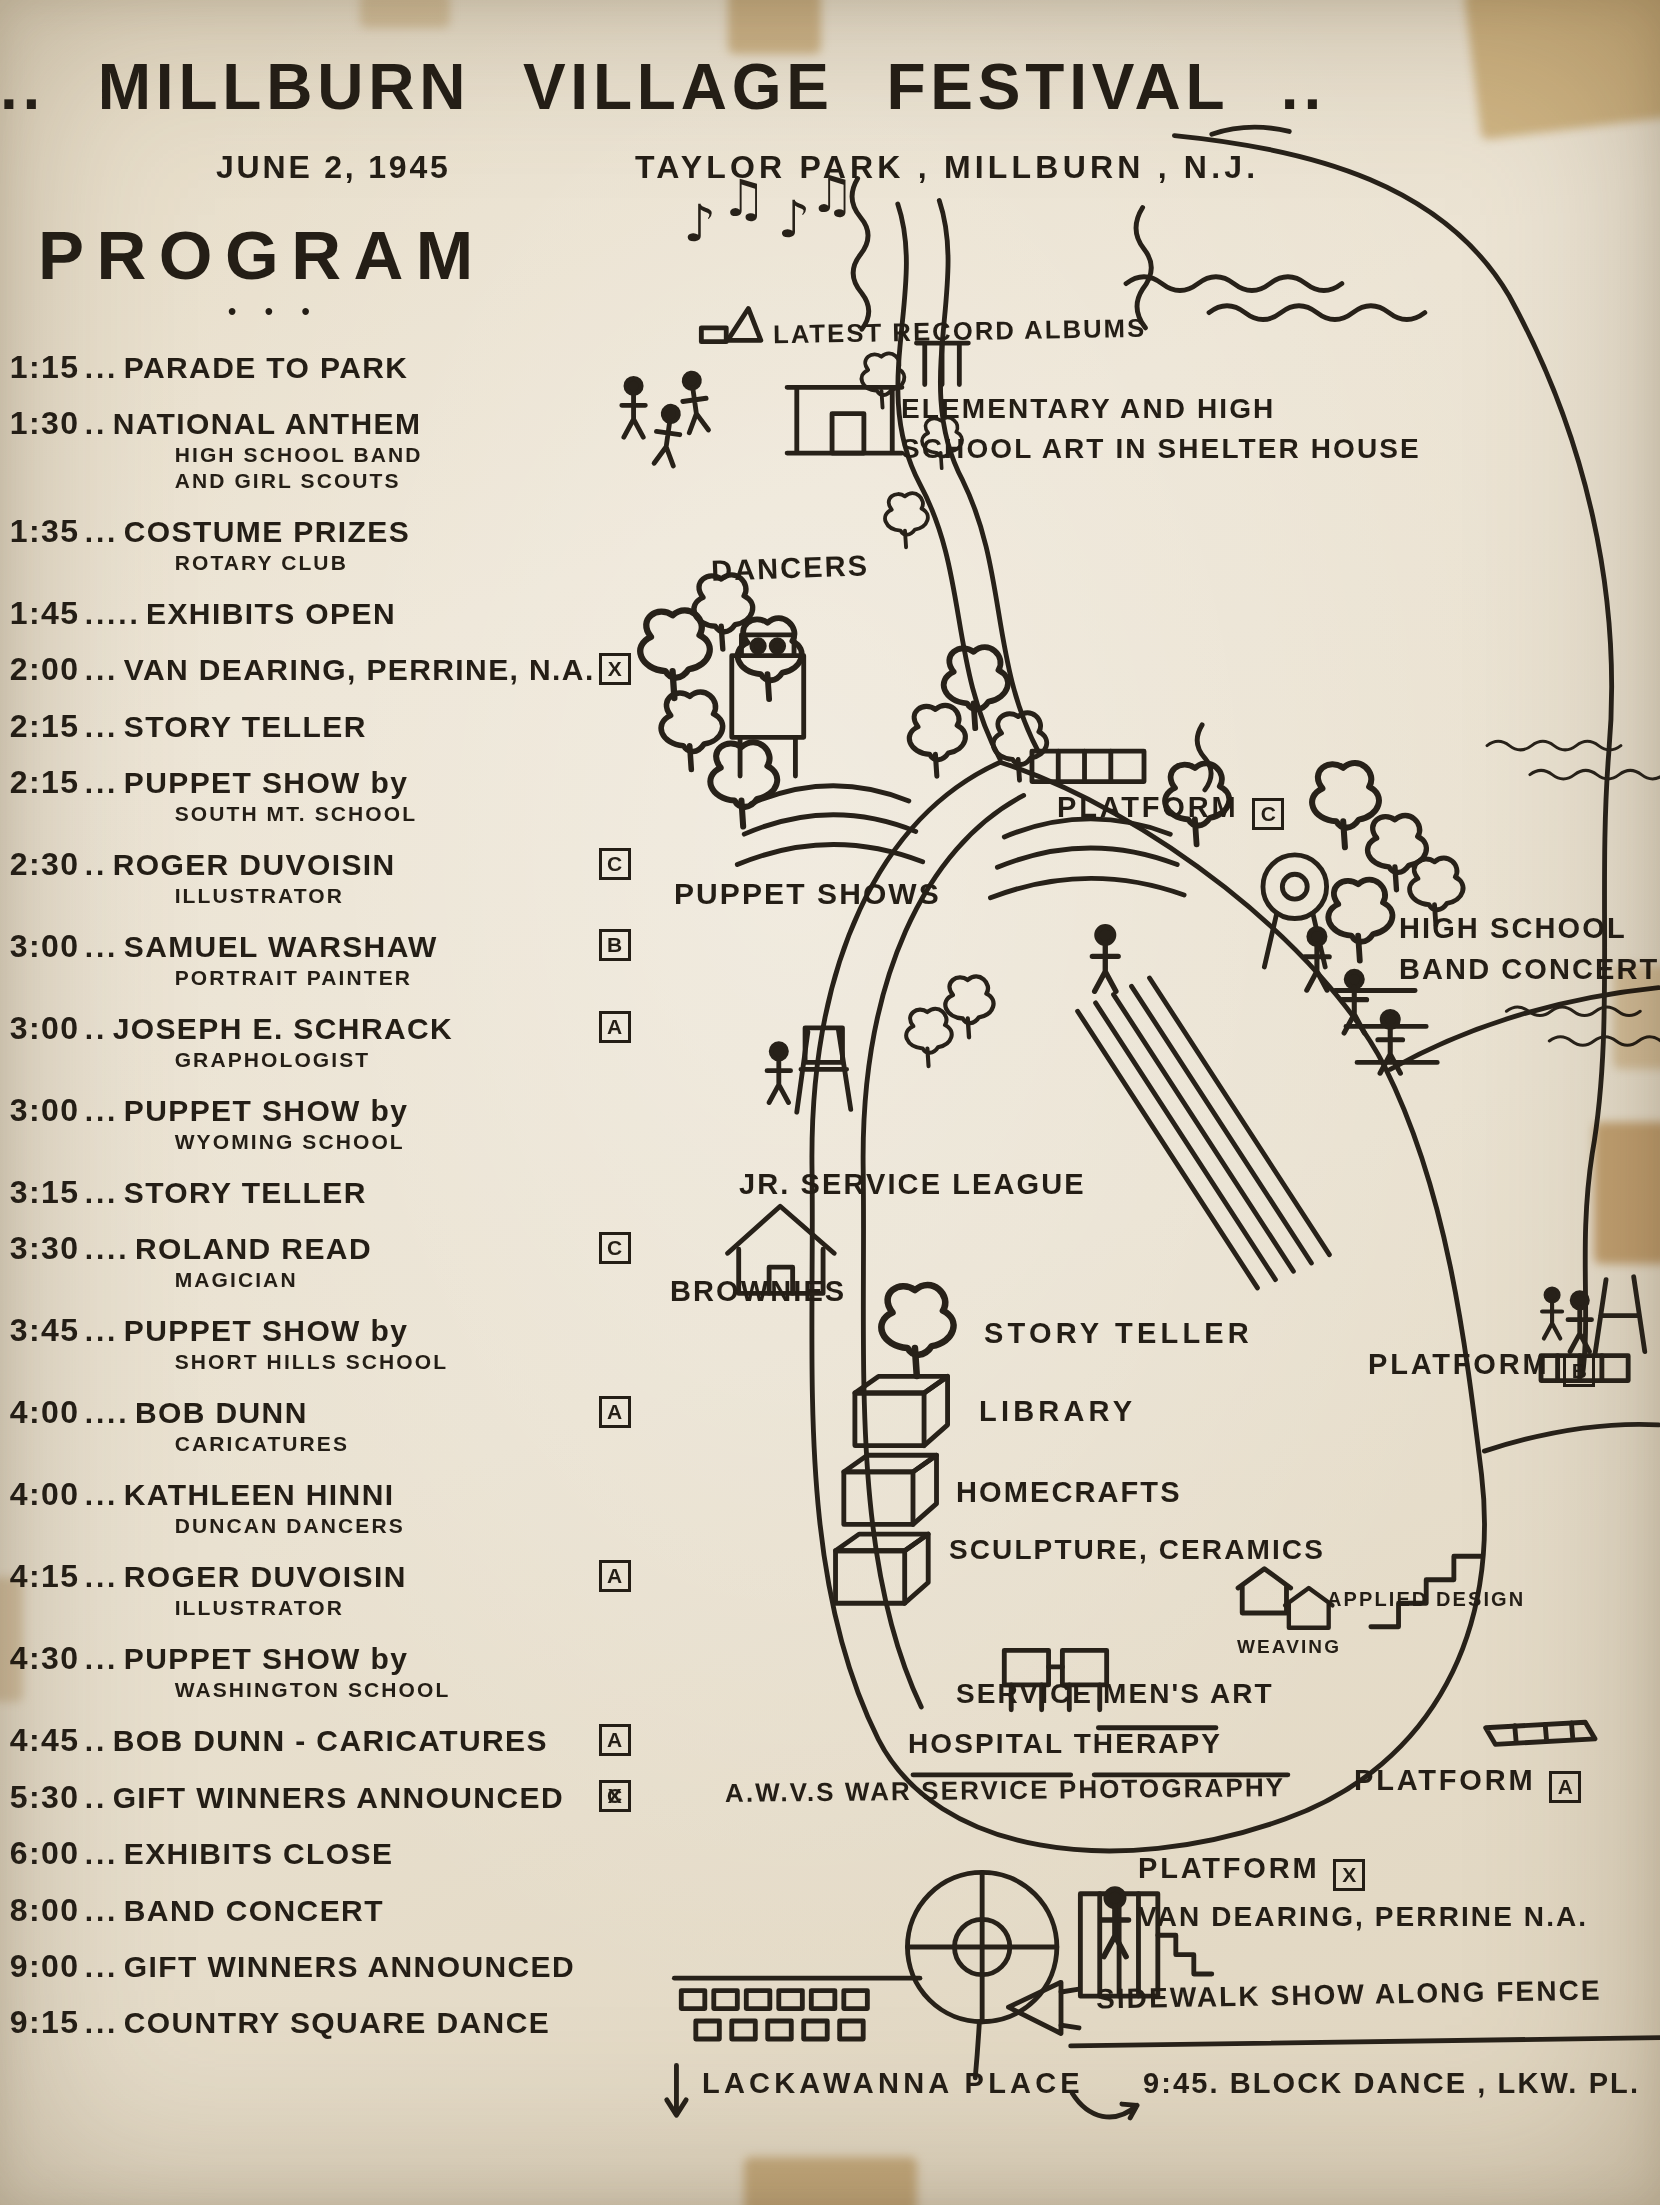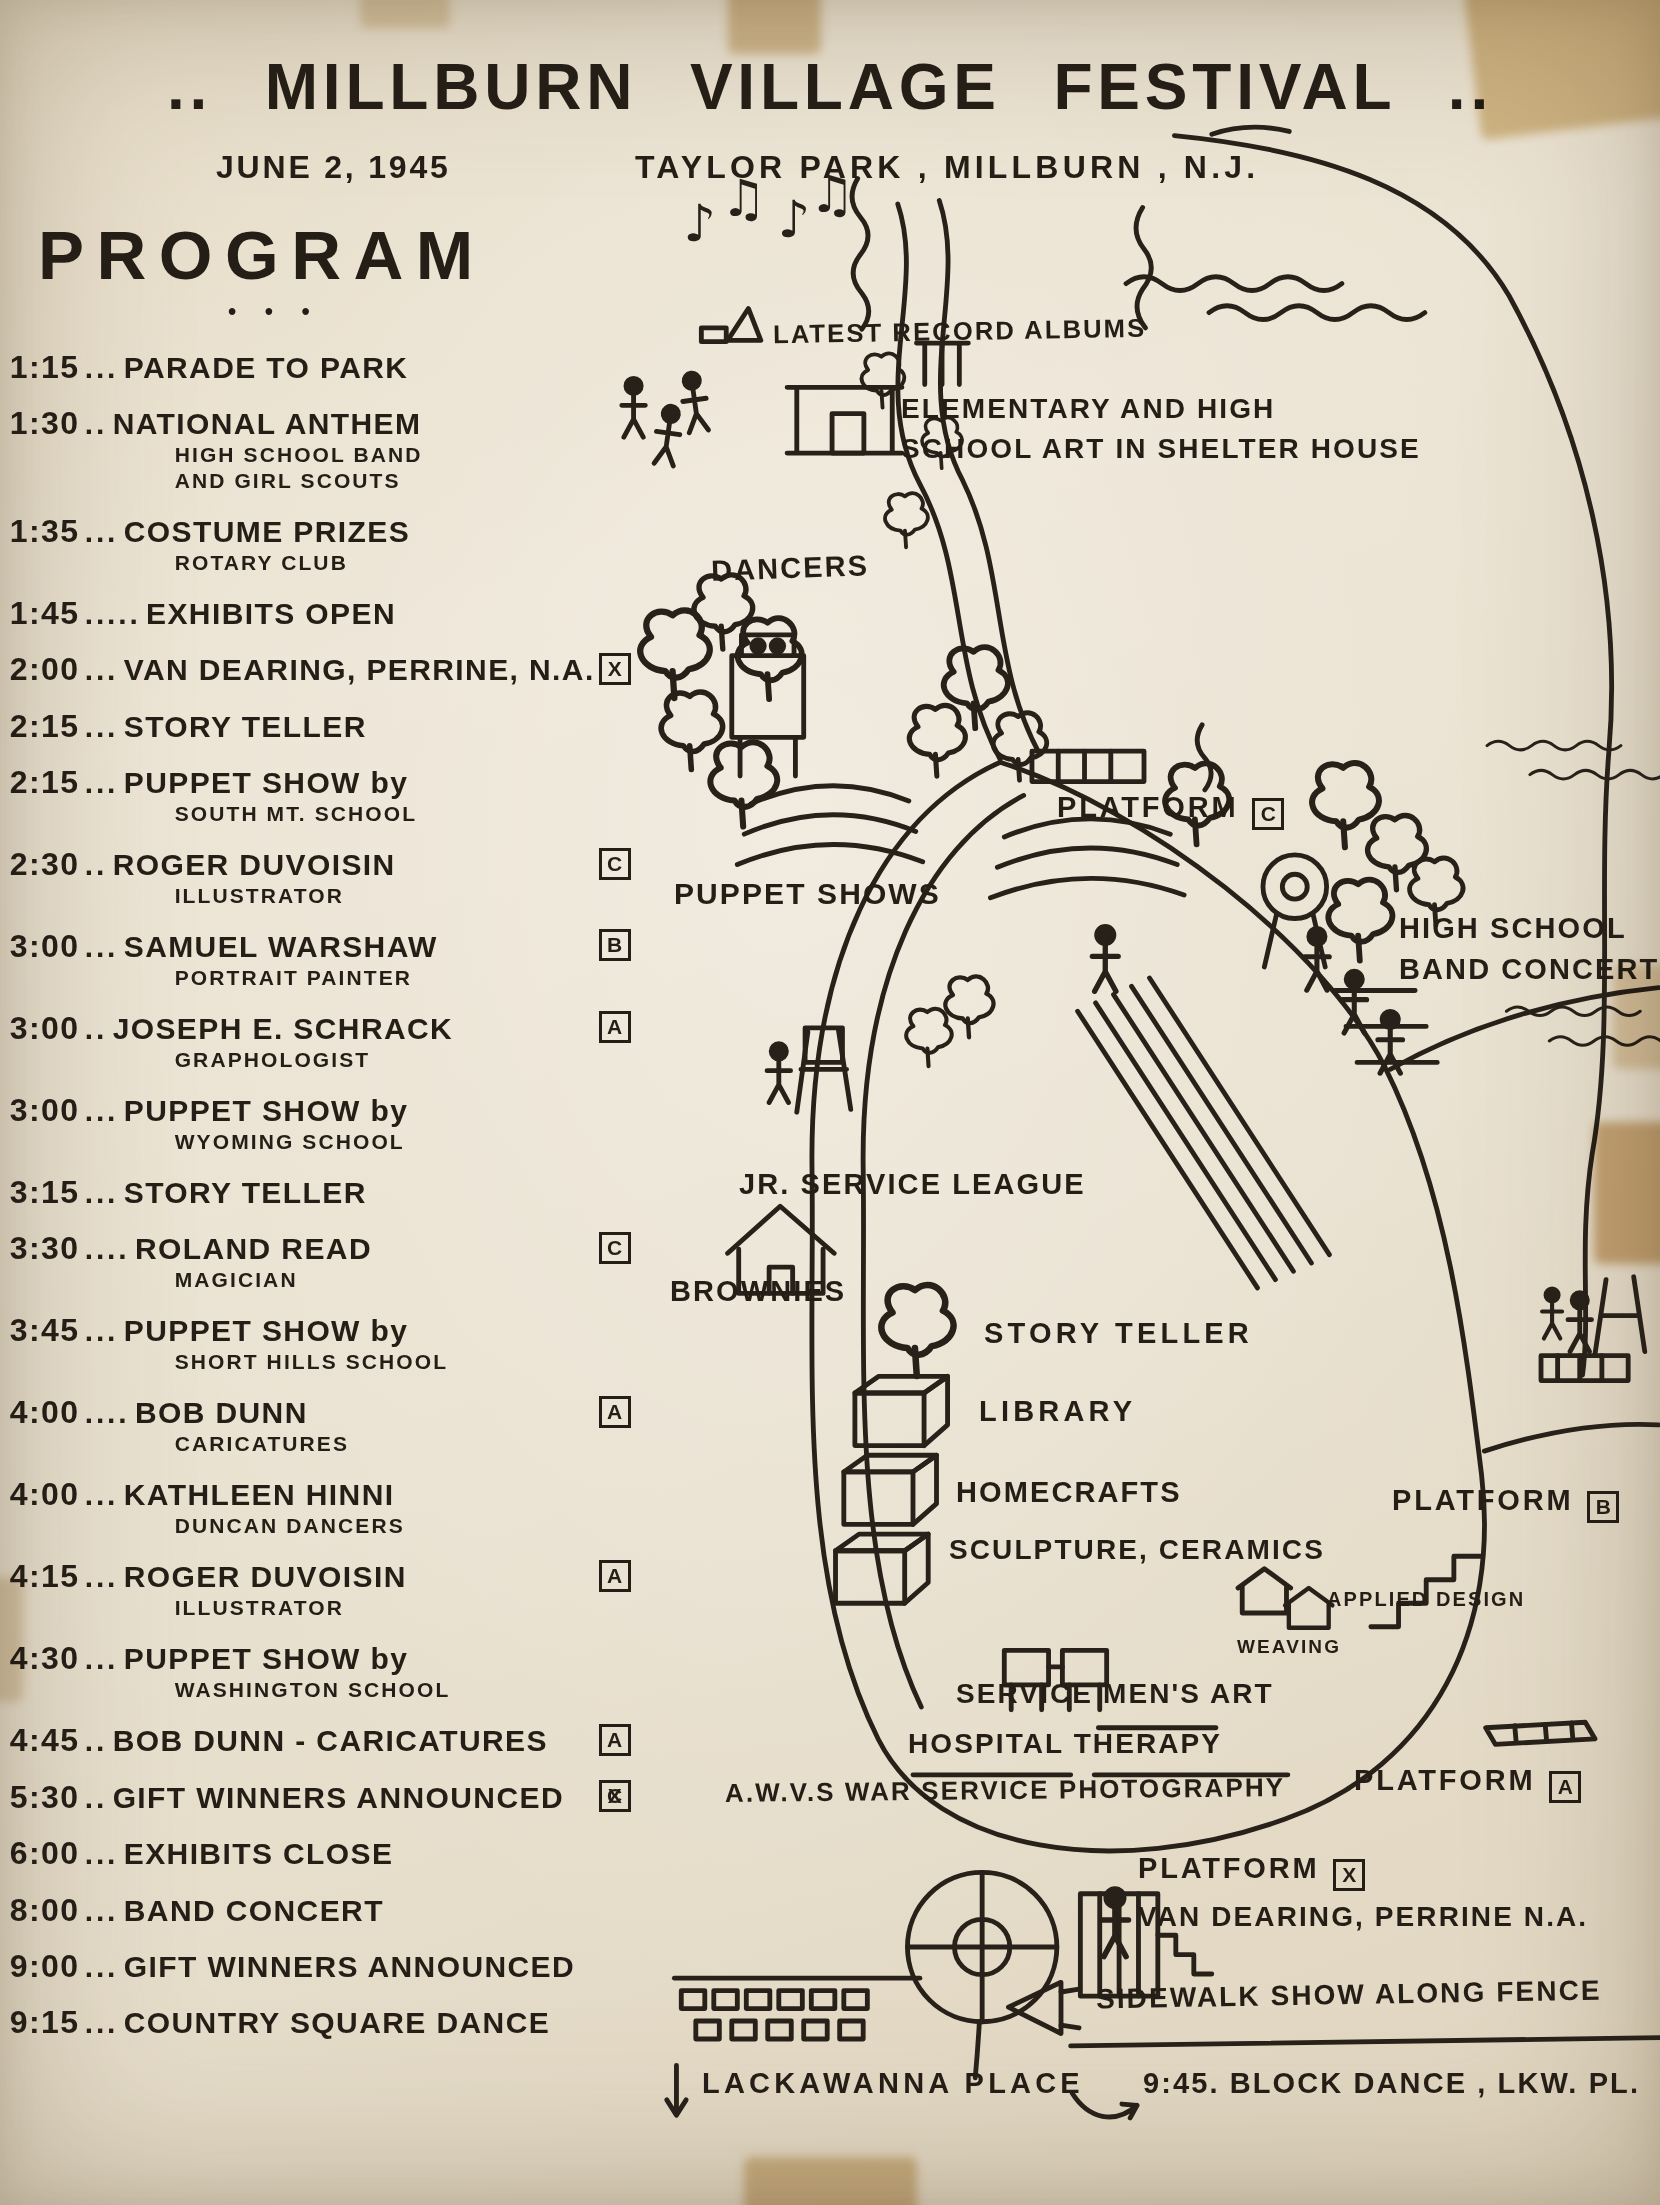--- a/index.html
+++ b/index.html
@@ -23,21 +23,21 @@
   .tape-top-center { left:728px; top:-9.7px; width:93px; height:64px; background:rgba(198,162,96,0.55); }
   .tape-top-left   { left:360px;  top:-8.3px; width:90px; height:36px; background:rgba(203,172,110,0.38); }
   .tape-top-right  { left:1472px; top:-21px; width:208px; height:149px; background:rgba(205,170,100,0.62); transform:rotate(-7deg); }
   .tape-right-mid  { left:1613px; top:965px; width:59px;  height:104px; background:rgba(200,160,92,0.40); }
   .tape-right-big  { left:1594px; top:1122px; width:76px; height:142px; background:rgba(188,138,66,0.60); }
   .tape-bottom     { left:744px; top:2157px; width:173px; height:59px;  background:rgba(198,160,92,0.55); }
   .tape-left-low   { left:-9.7px;  top:1577px; width:33px;  height:125px; background:rgba(190,150,86,0.30); }
 
   .map-art { position:absolute; inset:0; z-index:2; }
 
-  .title { position:absolute; top:50px; left:0; width:100%; z-index:4; text-align:center;
+  .title { position:absolute; top:50px; left:0; width:100%; z-index:4; text-align:left;
     font-size:64px; font-weight:bold; letter-spacing:4.8px; word-spacing:30px; white-space:nowrap; }
   .subhead-date { position:absolute; top:149px; left:216px; z-index:4;
     font-size:32px; font-weight:bold; letter-spacing:2.8px; }
   .subhead-loc  { position:absolute; top:149px; left:635px; z-index:4;
     font-size:32px; font-weight:bold; letter-spacing:4.2px; }
 
   .program-heading { position:absolute; top:216px; left:38px; z-index:4;
     font-size:69px; font-weight:bold; letter-spacing:12.5px; }
   .program-dots { position:absolute; top:299px; left:228px; z-index:4;
     font-size:23.5px; font-weight:bold; letter-spacing:11px; }
@@ -332,21 +332,21 @@
 <div class="map-label" style="left:670px;top:1271px;"><span>BROWNIES</span></div>
 <div class="map-label" style="left:984px;top:1313px;letter-spacing:4.2px;"><span>STORY TELLER</span></div>
 <div class="map-label" style="left:979px;top:1391px;letter-spacing:4.2px;"><span>LIBRARY</span></div>
 <div class="map-label" style="left:956px;top:1472px;"><span>HOMECRAFTS</span></div>
 <div class="map-label" style="left:949px;top:1530px;font-size:28px;"><span>SCULPTURE, CERAMICS</span></div>
 <div class="map-label" style="left:1327px;top:1585px;font-size:20px;"><span>APPLIED DESIGN</span></div>
 <div class="map-label" style="left:1237px;top:1634px;font-size:19px;"><span>WEAVING</span></div>
 <div class="map-label" style="left:956px;top:1674px;font-size:28px;"><span>SERVICE MEN'S ART</span></div>
 <div class="map-label" style="left:908px;top:1724px;font-size:28px;"><span>HOSPITAL THERAPY</span></div>
 <div class="map-label" style="left:725px;top:1772px;font-size:26px;transform:rotate(-0.6deg);"><span>A.W.V.S WAR SERVICE PHOTOGRAPHY</span></div>
-<div class="map-label" style="left:1368px;top:1480px;letter-spacing:2.8px;margin-left:24px;"><span>PLATFORM</span><span class="badge">B</span></div>
+<div class="map-label" style="left:1368px;top:1344px;letter-spacing:2.8px;"><span>PLATFORM</span><span class="badge">B</span></div>
 <div class="map-label" style="left:1354px;top:1760px;letter-spacing:2.8px;"><span>PLATFORM</span><span class="badge">A</span></div>
 <div class="map-label" style="left:1138px;top:1848px;letter-spacing:2.8px;"><span>PLATFORM</span><span class="badge">X</span></div>
 <div class="map-label" style="left:1138px;top:1897px;font-size:28px;"><span>VAN DEARING, PERRINE N.A.</span></div>
 <div class="map-label" style="left:1096px;top:1975px;font-size:28px;transform:rotate(-1deg);"><span>SIDEWALK SHOW ALONG FENCE</span></div>
 <div class="map-label" style="left:702px;top:2063px;letter-spacing:4.2px;"><span>LACKAWANNA PLACE</span></div>
 <div class="map-label" style="left:1143px;top:2063px;"><span>9:45. BLOCK DANCE , LKW. PL.</span></div>
 
 <div class="tape tape-top-center"></div>
 <div class="tape tape-top-left"></div>
 <div class="tape tape-top-right"></div>

